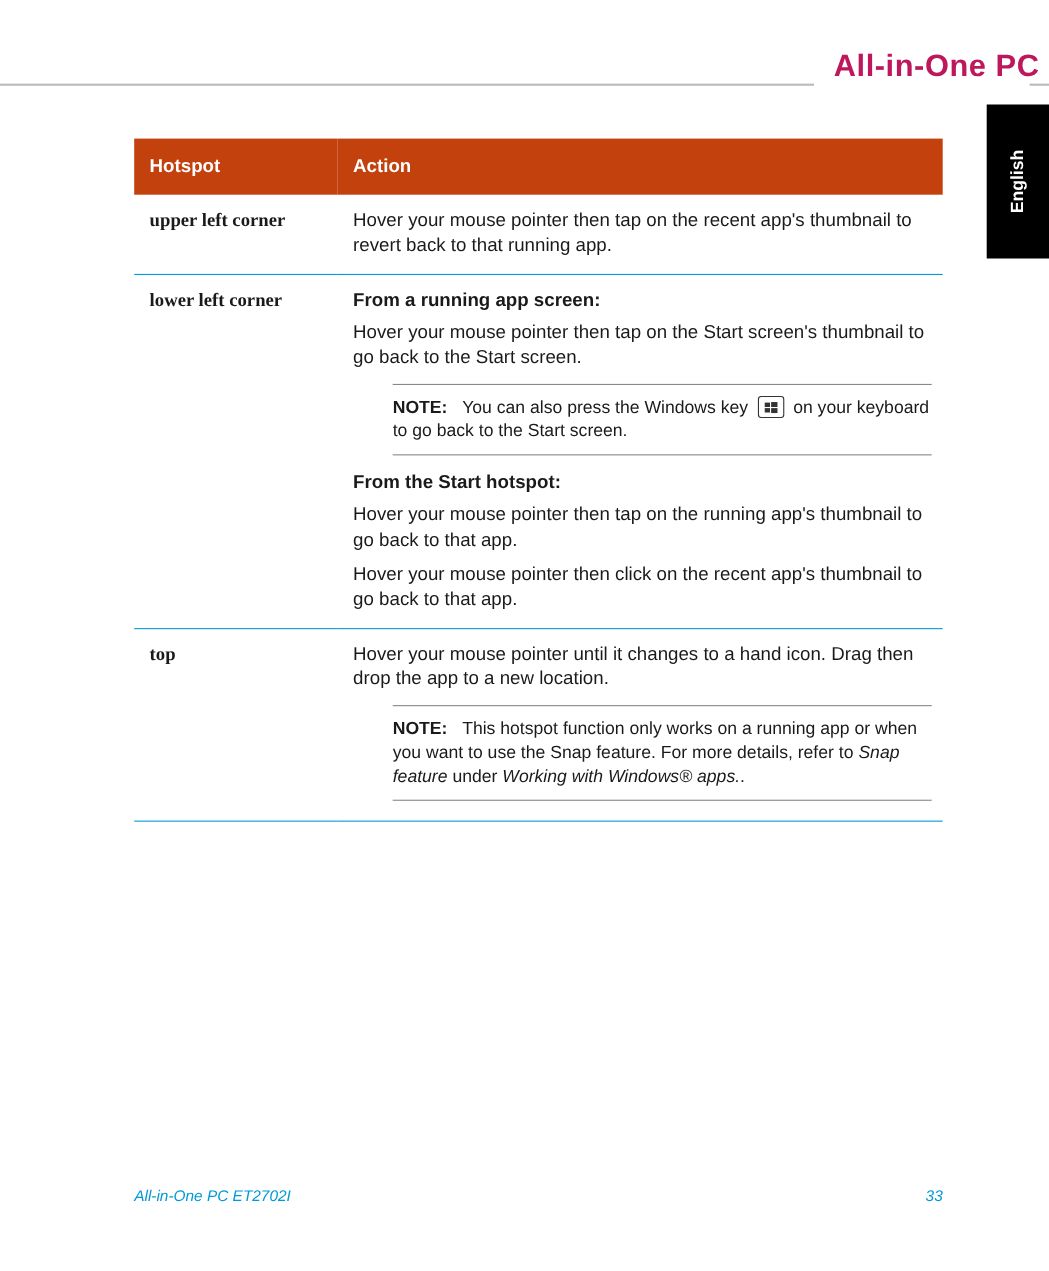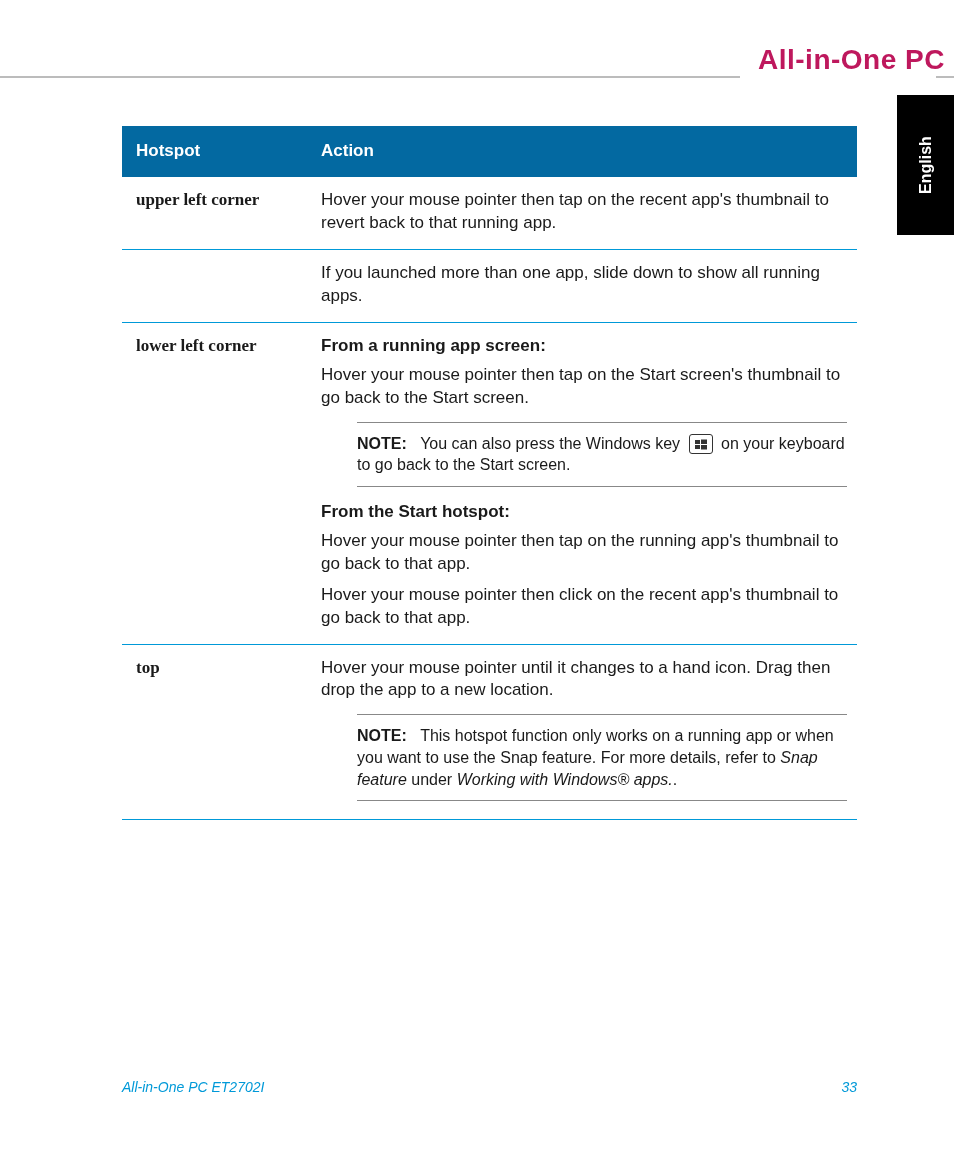--- a/index.html
+++ b/index.html
@@ -68,21 +68,21 @@
     left: 122px;
     width: 735px;
   }
   table {
     width: 100%;
     border-collapse: collapse;
     font-size: 17px;
     line-height: 1.35;
   }
   thead th {
-    background: #0369a1;
+    background: #c2410c;
     color: #fff;
     font-weight: 700;
     text-align: left;
     padding: 14px 10px 14px 14px;
     font-size: 17px;
   }
   thead th:first-child { width: 185px; }
   tbody td {
     padding: 12px 10px 14px 14px;
     vertical-align: top;
@@ -149,24 +149,20 @@
     <thead>
       <tr>
         <th>Hotspot</th>
         <th>Action</th>
       </tr>
     </thead>
     <tbody>
       <tr>
         <td class="col-hotspot">upper left corner</td>
         <td>Hover your mouse pointer then tap on the recent app's thumbnail to revert back to that running app.</td>
-      </tr>
-      <tr>
-        <td class="col-hotspot"></td>
-        <td>If you launched more than one app, slide down to show all running apps.</td>
       </tr>
       <tr>
         <td class="col-hotspot">lower left corner</td>
         <td>
           <div class="subhead">From a running app screen:</div>
           <div class="para">Hover your mouse pointer then tap on the Start screen's thumbnail to go back to the Start screen.</div>
           <div class="note-box">
             <span class="note-label">NOTE:</span>
             &nbsp;&nbsp;<span>You can also press the Windows key</span>
             <span class="win-key">

